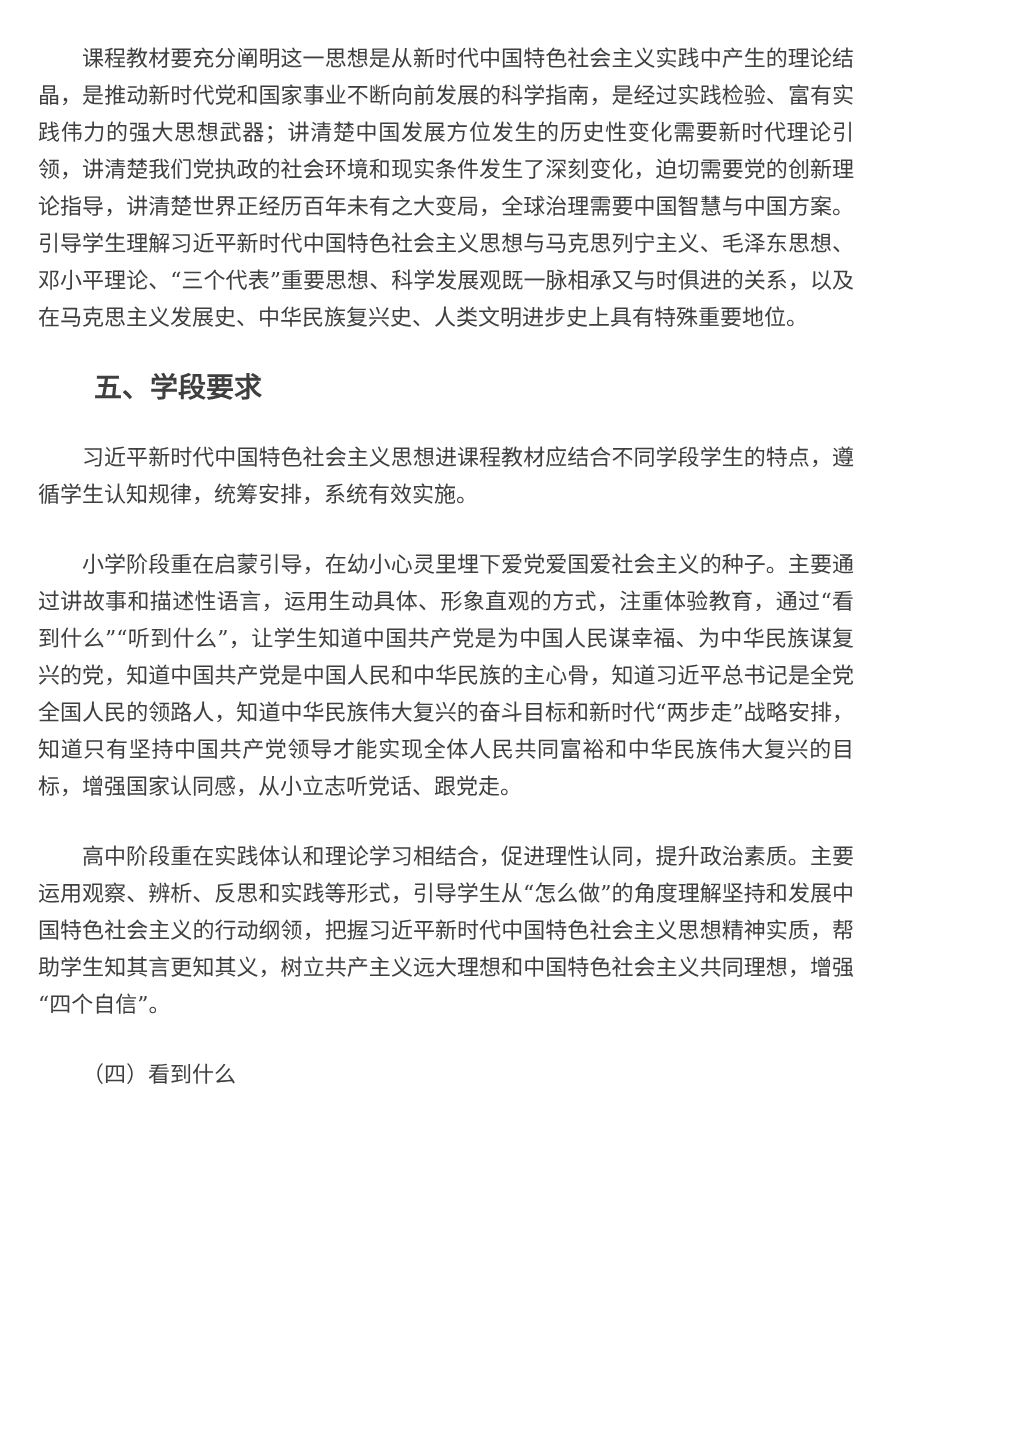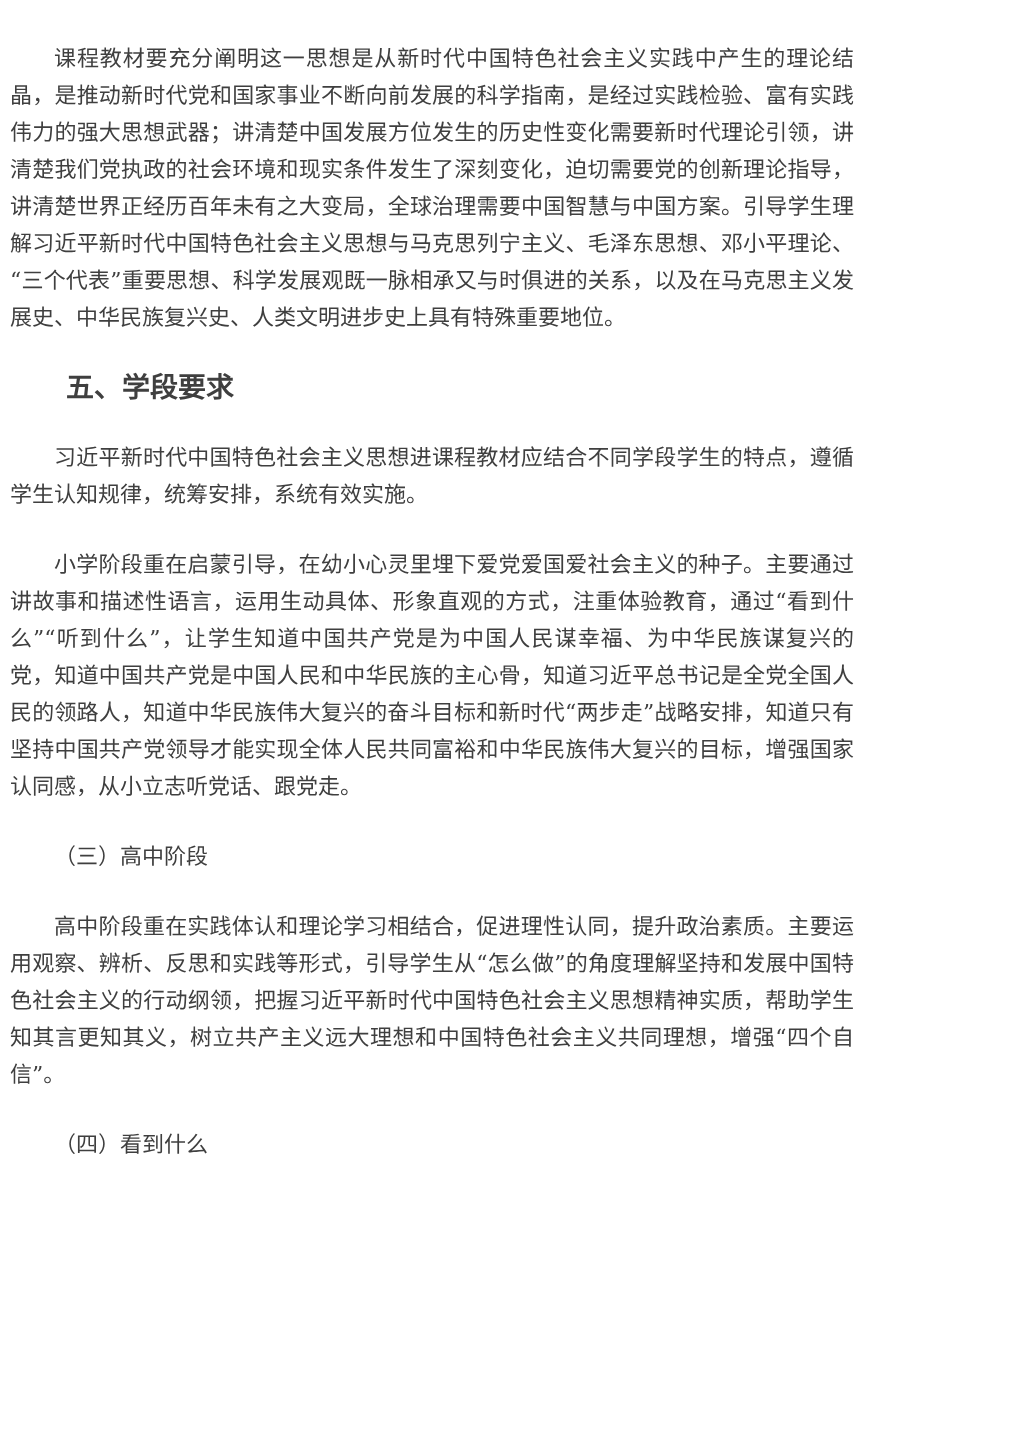--- a/index.html
+++ b/index.html
@@ -10,21 +10,21 @@
   body {
     width: 1024px;
     height: 1449px;
     overflow: hidden;
     font-family: "DejaVu Serif", "Liberation Serif", serif;
     color: #3f3f3f;
   }
   .doc {
     box-sizing: border-box;
     width: 868px;
-    padding: 40px 14px 0 10px;
+    padding: 40px 14px 0 38px;
     font-size: 22px;
     line-height: 37px;
     text-align: justify;
   }
   .doc p {
     margin: 0 0 33px 0;
     text-indent: 2em;
   }
   .doc .section-heading {
     font-weight: bold;
@@ -47,18 +47,17 @@
 
   <div class="section-heading">五、学段要求</div>
 
   <p>习近平新时代中国特色社会主义思想进课程教材应结合不同学段学生的特点，遵循学生认知规律，统筹安排，系统有效实施。</p>
 
 
   <p>小学阶段重在启蒙引导，在幼小心灵里埋下爱党爱国爱社会主义的种子。主要通过讲故事和描述性语言，运用生动具体、形象直观的方式，注重体验教育，通过“看到什么”“听到什么”，让学生知道中国共产党是为中国人民谋幸福、为中华民族谋复兴的党，知道中国共产党是中国人民和中华民族的主心骨，知道习近平总书记是全党全国人民的领路人，知道中华民族伟大复兴的奋斗目标和新时代“两步走”战略安排，知道只有坚持中国共产党领导才能实现全体人民共同富裕和中华民族伟大复兴的目标，增强国家认同感，从小立志听党话、跟党走。</p>
 
 
 
-  <div class="sub-heading">（三）高中阶段</div>
 
   <p>高中阶段重在实践体认和理论学习相结合，促进理性认同，提升政治素质。主要运用观察、辨析、反思和实践等形式，引导学生从“怎么做”的角度理解坚持和发展中国特色社会主义的行动纲领，把握习近平新时代中国特色社会主义思想精神实质，帮助学生知其言更知其义，树立共产主义远大理想和中国特色社会主义共同理想，增强“四个自信”。</p>
 
   <div class="sub-heading">（四）看到什么</div>
 </div>
 
 </body></html>

